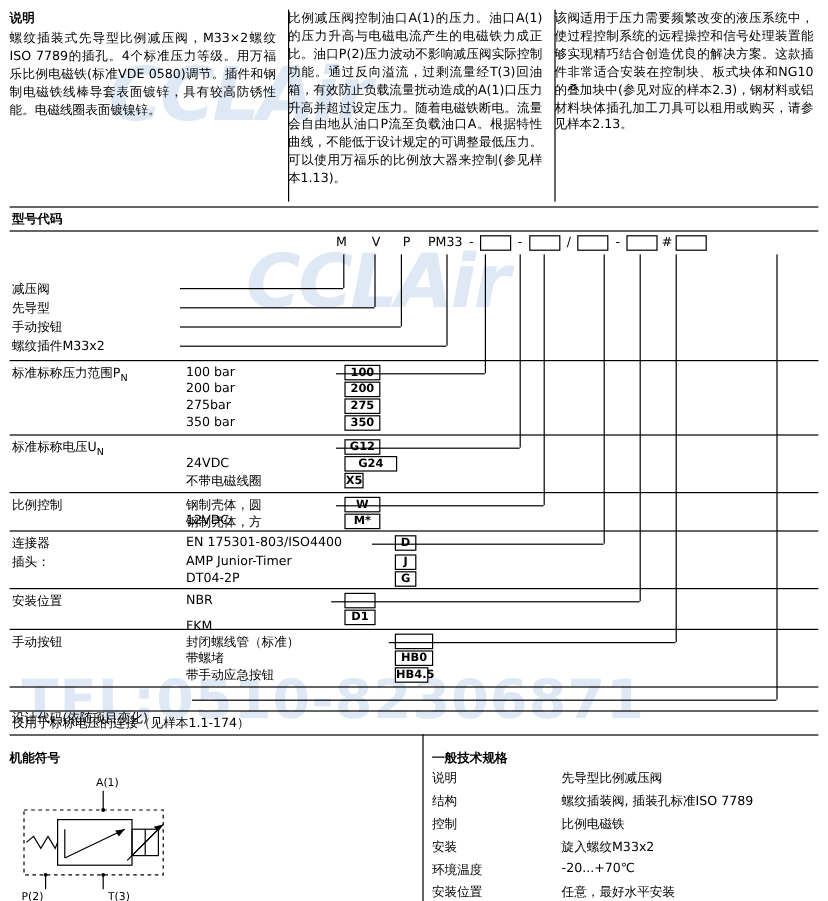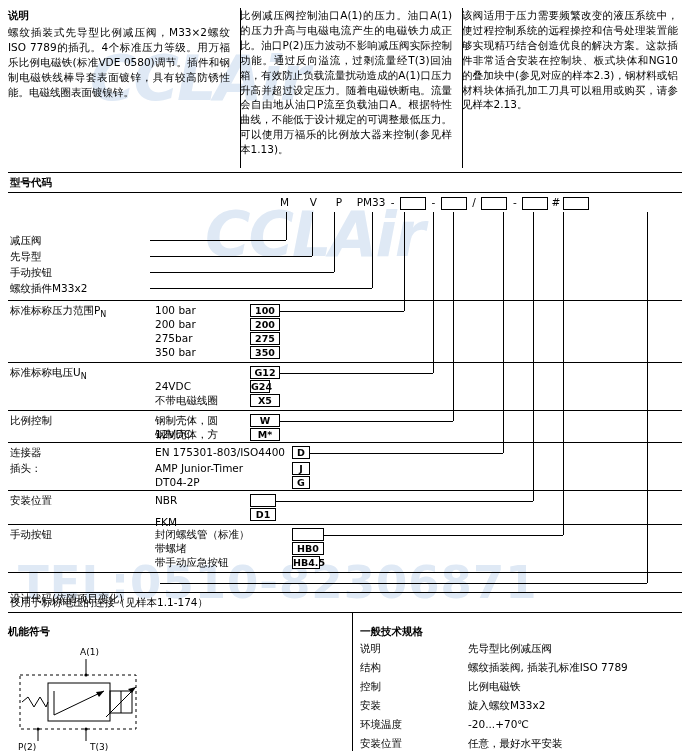--- a/index.html
+++ b/index.html
@@ -45,20 +45,21 @@
 
   
   .lbl { position: absolute; font-size: 10.5px; white-space: nowrap; }
   .sub { position: absolute; font-size: 10.5px; white-space: nowrap; }
 
   
   .obox {
     position: absolute; border: 1px solid #000; background: #fff;
     height: 13px; line-height: 12px; text-align: center; font-size: 9.5px;
     font-weight: bold;
+    margin-left: 37px;
   }
   .vline { position: absolute; border-left: 1px solid #000; }
   .hline { position: absolute; border-top: 1px solid #000; }
 
   
   .bottom-left { position: absolute; left: 8px; top: 625px; width: 344px; }
   .bottom-right { position: absolute; left: 360px; top: 625px; width: 322px; }
   .spec-table { width: 100%; font-size: 10.5px; border-collapse: collapse; }
   .spec-table td { padding: 2.5px 0; vertical-align: top; }
   .spec-table td.k { width: 108px; }
@@ -154,23 +155,23 @@
     <div class="vline" style="left:404px;top:212px;height:99px;"></div>
 
     <div class="hr-full" style="top:362px;"></div>
 
     <div class="lbl" style="left:10px;top:366px;">
       <span>标准标称电压U</span><sub>N</sub>
     </div>
     <div class="sub" style="left:155px;top:388px;margin-top:40px;">12VDC</div>
     <div class="obox" style="left:250px;top:366px;width:30px;">G12</div>
     <div class="sub" style="left:155px;top:380px;">24VDC</div>
-    <div class="obox" style="left:250px;top:380px;width:20px;">G24</div>
+    <div class="obox" style="left:250px;top:380px;width:44px;">G24</div>
     <div class="sub" style="left:155px;top:394px;">不带电磁线圈</div>
-    <div class="obox" style="left:250px;top:394px;width:30px;">X5</div>
+    <div class="obox" style="left:250px;top:394px;width:16px;">X5</div>
     <div class="hline" style="left:280px;top:373px;width:153px;"></div>
     <div class="vline" style="left:433px;top:212px;height:161px;"></div>
 
     <div class="hr-full" style="top:410px;"></div>
 
     <div class="lbl" style="left:10px;top:414px;">比例控制</div>
     <div class="sub" style="left:155px;top:414px;">钢制壳体，圆</div>
     <div class="obox" style="left:250px;top:414px;width:30px;">W</div>
     <div class="sub" style="left:155px;top:428px;">钢制壳体，方</div>
     <div class="obox" style="left:250px;top:428px;width:30px;">M*</div>

